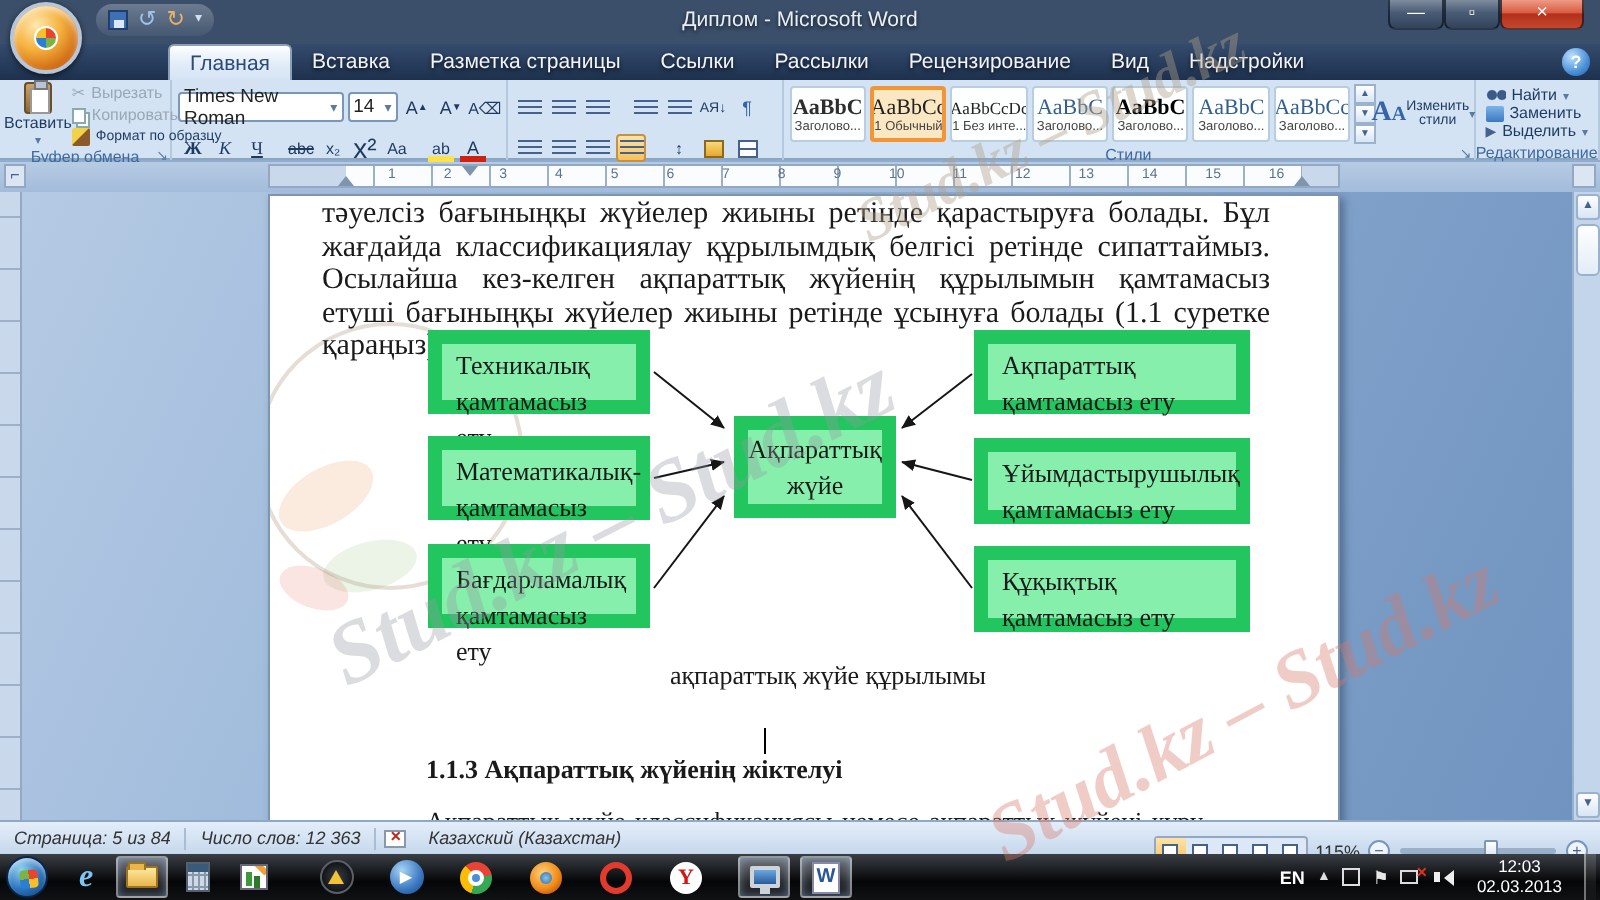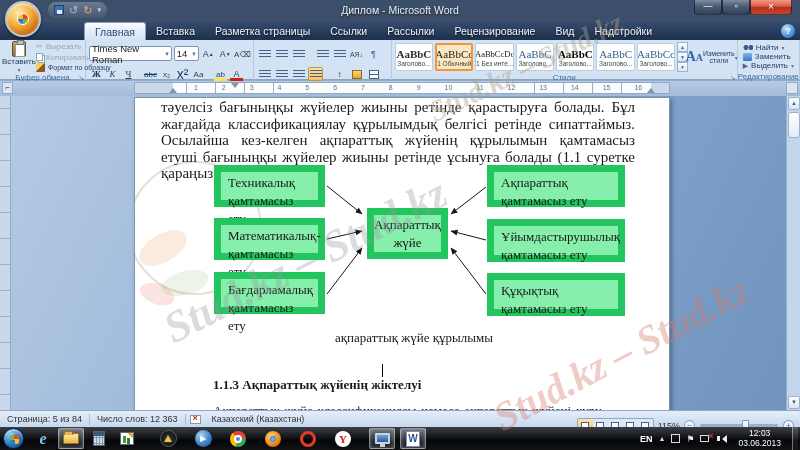--- a/index.html
+++ b/index.html
@@ -145,21 +145,21 @@
   .wm { position:absolute; font-family:"Liberation Serif", serif; font-style:italic; font-weight:bold;
     white-space:nowrap; pointer-events:none; z-index:9; }
   .wm1 { left:420px; top:50px; transform:rotate(-26deg); font-size:30px; color:rgba(175,160,138,.42); }
   .wm2 { left:150px; top:235px; transform:rotate(-27deg); font-size:44px; color:rgba(148,152,162,.34); }
   .wm3 { left:480px; top:330px; transform:rotate(-28deg); font-size:40px; color:rgba(214,120,104,.38); }
 
   
   .statusbar { position:absolute; top:410px; left:0; width:800px; height:17px;
     background:linear-gradient(#e4eefa,#c6d8ec); border-top:1px solid #8fa8c4;
     display:flex; align-items:center; font-size:9px; color:#333; }
-  .sb-item { padding:0 7px; white-space:nowrap; }
+  .sb-item { padding:0 7px; white-space:nowrap;font-style:italic; }
   .sb-sep { width:1px; height:11px; background:#a8bcd4; }
   .spell { width:11px; height:9px; background:#fff; border:1px solid #8899aa; position:relative; margin:0 4px; }
   .spell::after { content:"×"; position:absolute; left:2px; top:-3px; color:#c0261c; font-size:9px; font-weight:bold; }
   .sb-right { margin-left:auto; display:flex; align-items:center; gap:4px; padding-right:6px;margin-top:13px; }
   .viewbtns { display:flex; border:1px solid #93a9c3; border-radius:2px; background:#dce8f5; }
   .viewbtn { width:15px; height:13px; display:flex; align-items:center; justify-content:center; }
   .viewbtn.active { background:linear-gradient(#fde3a7,#f8c15c); }
   .viewbtn i { width:8px; height:8px; border:1px solid #44628c; display:block; background:#fff; }
   .zoomslider { display:flex; align-items:center; gap:5px; }
   .zs-btn { width:11px; height:11px; border-radius:50%; border:1px solid #7a96b8; background:#eef4fb;
@@ -609,17 +609,17 @@
     <span class="net-x">
         <i></i>
         <b>×</b>
       </span>
     <span class="spkr">
         <i></i>
         <b></b>
       </span>
     <div class="clock">
       <div>12:03</div>
-      <div>03.06.2013</div>
+      <div>02.03.2013</div>
     </div>
     <div class="showdesk"></div>
   </div>
 </div>
 
 </body></html>

